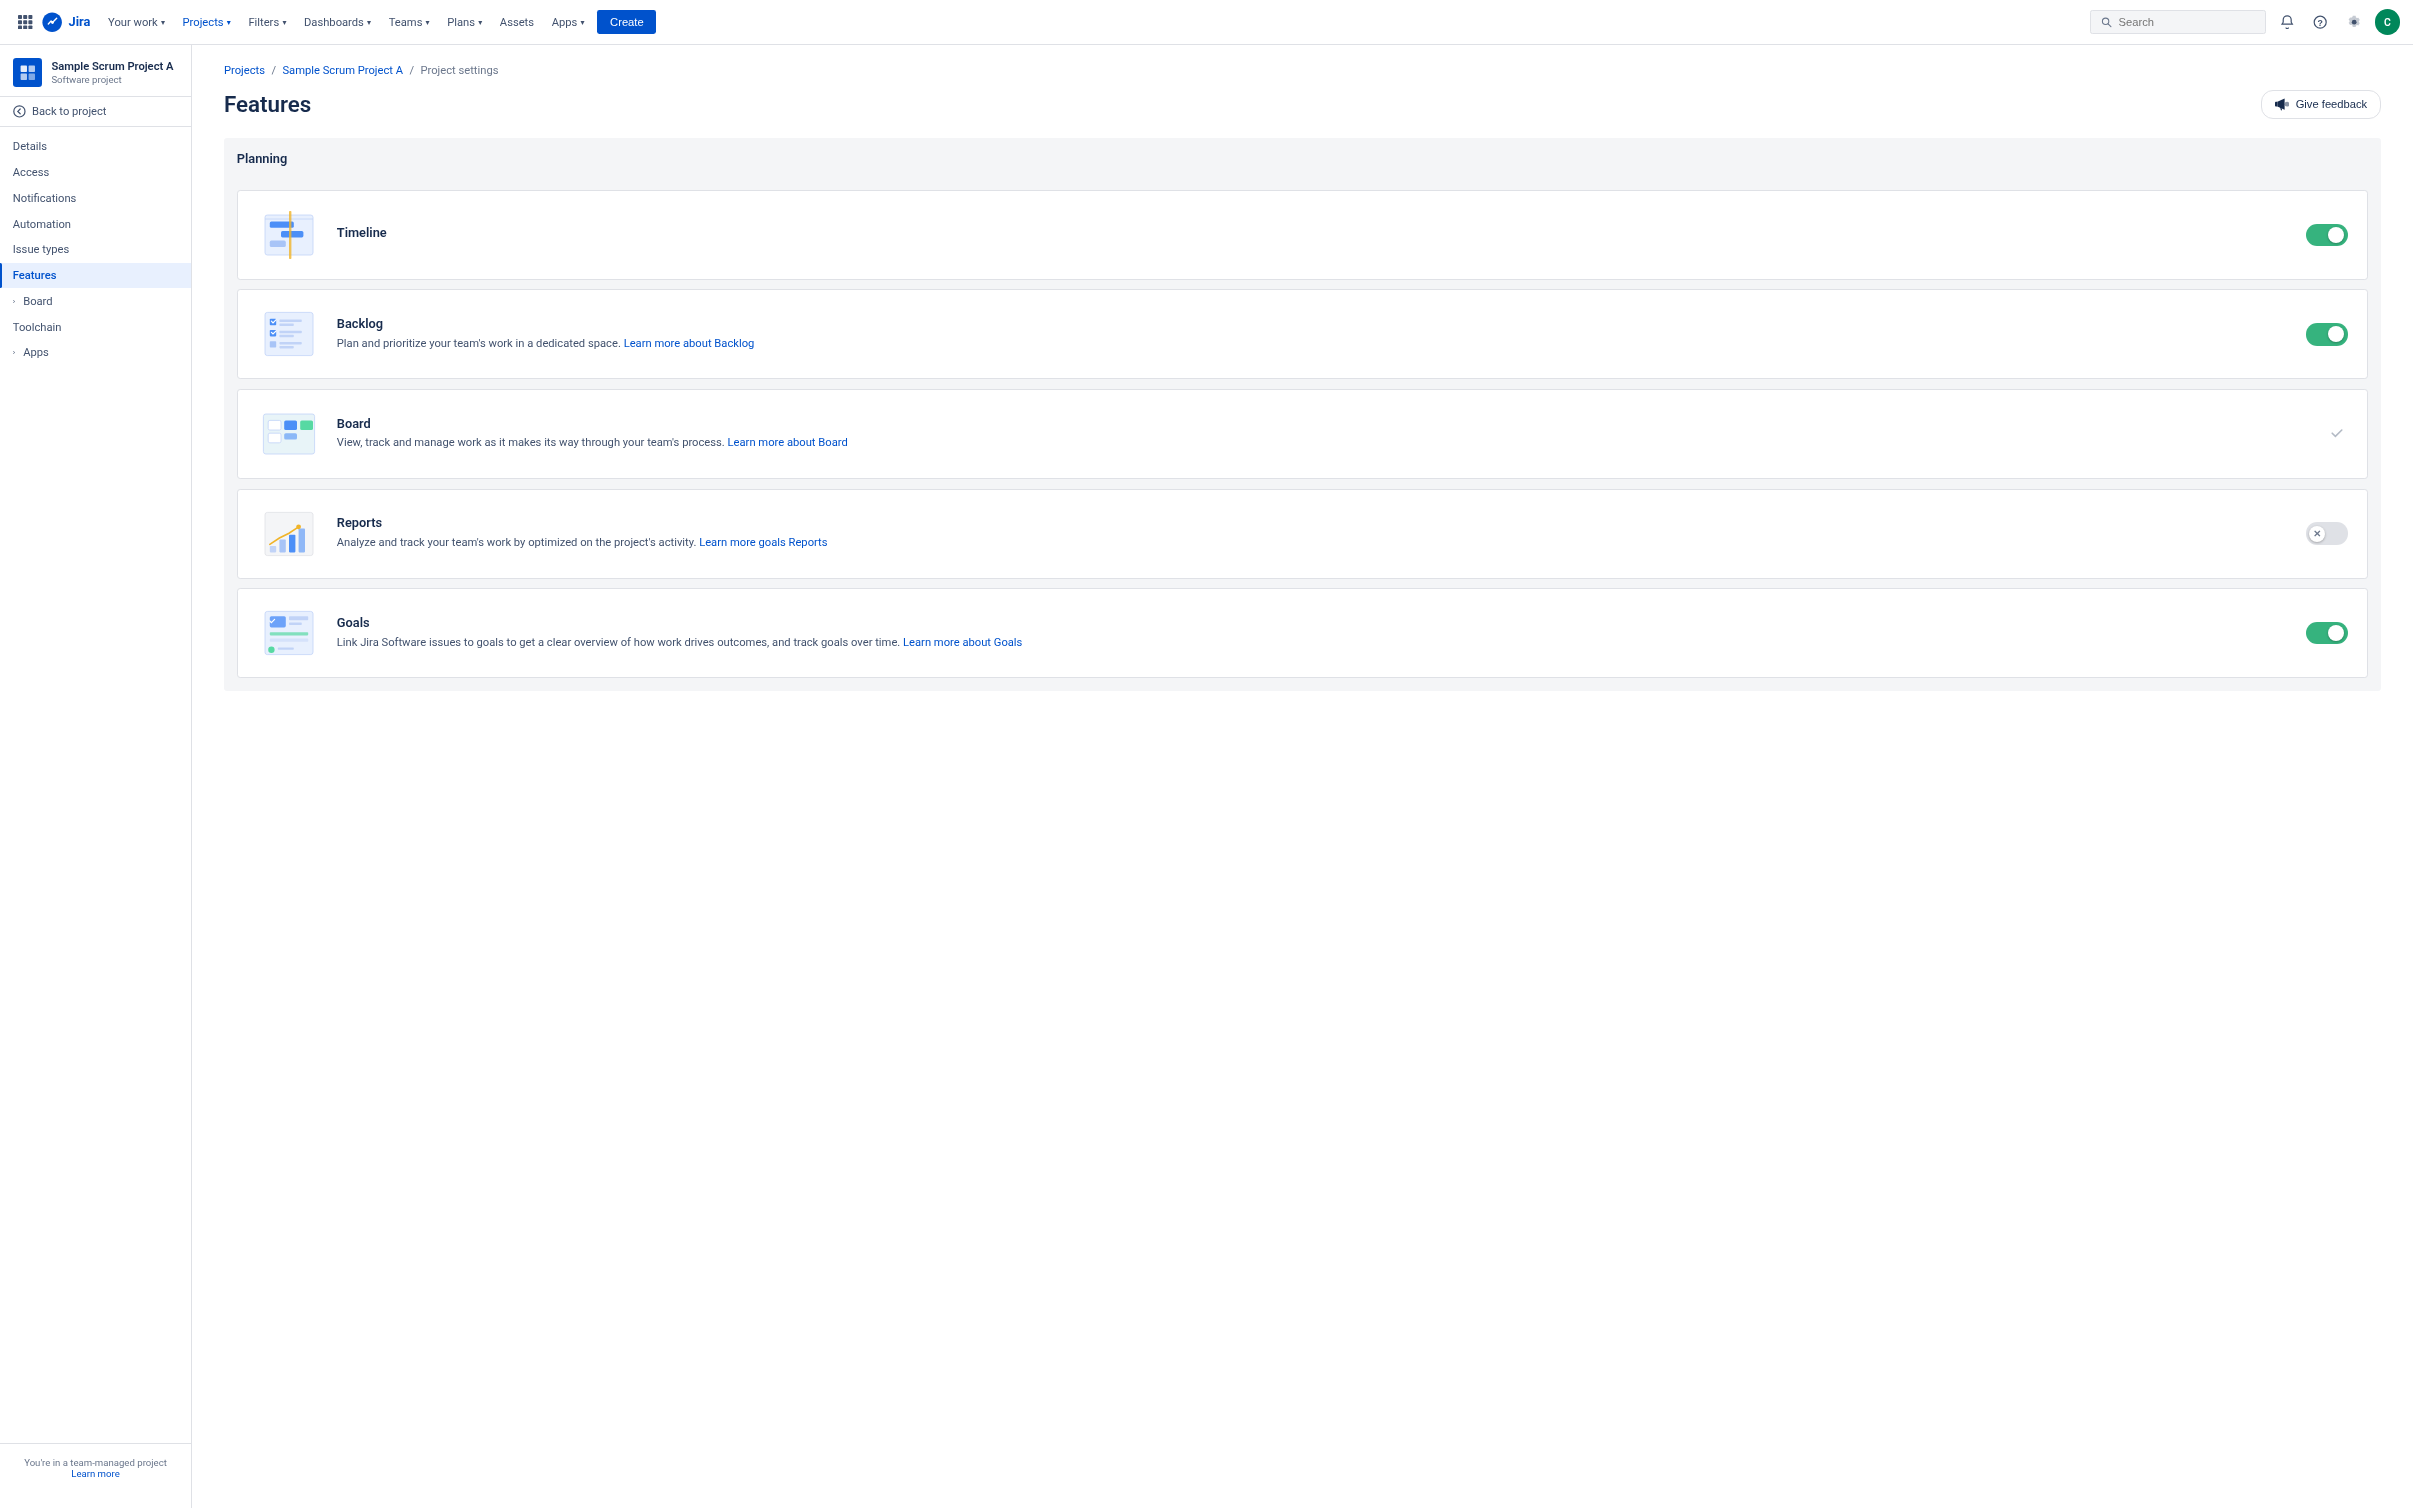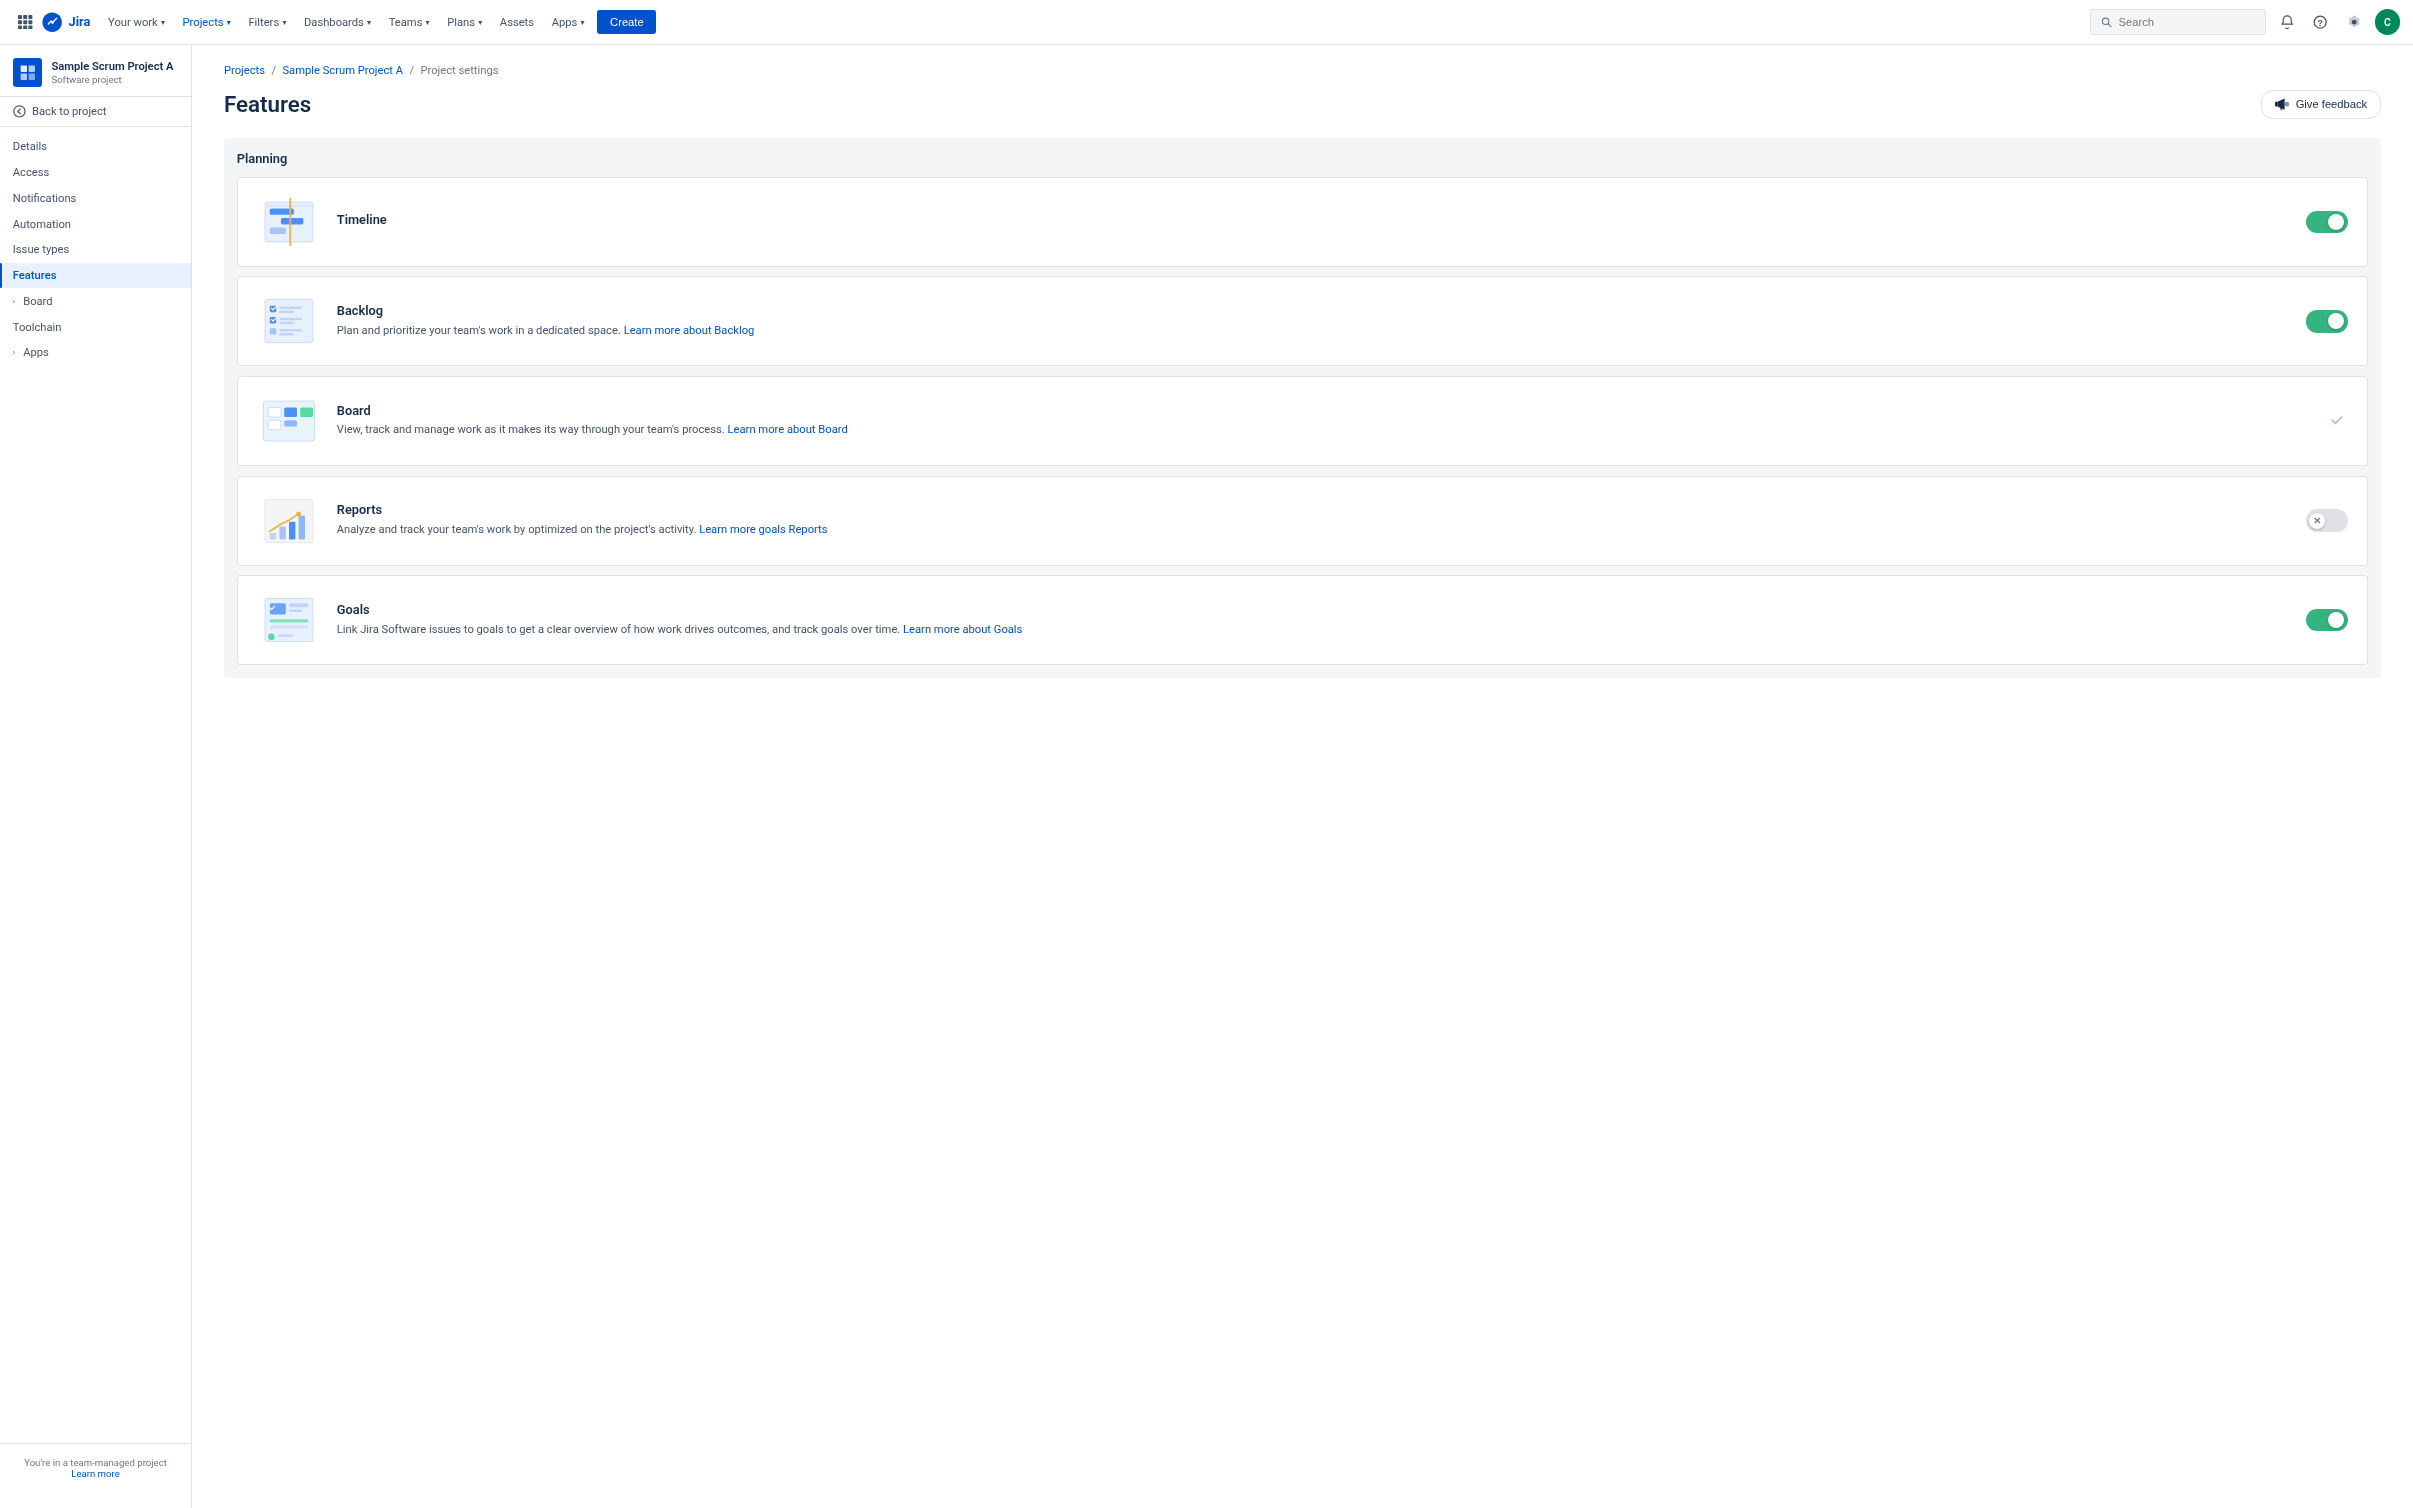--- a/index.html
+++ b/index.html
@@ -18,21 +18,21 @@
     .topnav-nav-item {
       padding: 4.8px 8px; border-radius: 2.4px; cursor: pointer; color: #42526e;
       font-size: 11.2px; display: flex; align-items: center; gap: 3.2px; white-space: nowrap;
     }
     .topnav-nav-item.active { color: #0052cc; }
     .topnav-nav-item .chevron { font-size: 8px; }
     .topnav-create {
       background: #0052cc; color: #fff; border: none; border-radius: 2.4px;
       padding: 6.4px 12.8px; font-size: 11.2px; font-weight: 500; cursor: pointer; margin-left: 3.2px;
     }
-    .topnav-right { display: flex; gap: 8px; margin-left: auto; }
+    .topnav-right { display: flex; align-items: center; gap: 8px; margin-left: auto; }
     .search-box {
       display: flex; align-items: center; gap: 6.4px; border: 0.8px solid #dfe1e6;
       border-radius: 2.4px; padding: 4.8px 9.6px; width: 176px; background: #f4f5f7;
     }
     .search-box input { border: none; background: transparent; outline: none; font-size: 11.2px; color: #172b4d; width: 100%; }
     .icon-btn { width: 25.5px; height: 25.5px; display: flex; align-items: center; justify-content: center; border-radius: 50%; cursor: pointer; color: #42526e; border: none; background: transparent; }
     .avatar { width: 25.5px; height: 25.5px; border-radius: 50%; background: #00875a; color: #fff; display: flex; align-items: center; justify-content: center; font-size: 10.4px; font-weight: 600; cursor: pointer; }
 
     
     .layout { display: flex; height: calc(100vh - 45px); overflow: hidden; }
@@ -70,21 +70,21 @@
 
     .page-header { display: flex; align-items: center; justify-content: space-between; margin-bottom: 19px; }
     .page-title { font-size: 22.3px; font-weight: 600; color: #172b4d; }
     .give-feedback-btn {
       display: flex; align-items: center; gap: 6.4px; background: #fff; border: 0.8px solid #dfe1e6;
       border-radius: 12px; padding: 6.4px 12.8px; cursor: pointer; font-size: 11.2px; color: #172b4d;
     }
 
     
     .section-container { background: #f4f5f7; border-radius: 3.2px; padding: 12.8px; margin-bottom: 19px; }
-    .section-title { font-size: 12.8px; font-weight: 600; color: #172b4d; margin-bottom: 11px; }
+    .section-title { font-size: 12.8px; font-weight: 600; color: #172b4d; margin-bottom: 24px; }
     .feature-card {
       background: #fff; border: 0.8px solid #dfe1e6; border-radius: 3.2px; padding: 16px 19px;
       display: flex; align-items: center; gap: 16px; margin-bottom: 9.6px;
     }
     .feature-card:last-child { margin-bottom: 0; }
     .feature-icon { width: 64px; min-width: 64px; height: 56px; display: flex; align-items: center; justify-content: center; }
     .feature-info { flex: 1; }
     .feature-name { font-size: 12.8px; font-weight: 600; color: #172b4d; margin-bottom: 4.8px; }
     .feature-desc { font-size: 11.2px; color: #42526e; line-height: 1.5; }
     .feature-desc a { color: #0052cc; cursor: pointer; text-decoration: none; }

